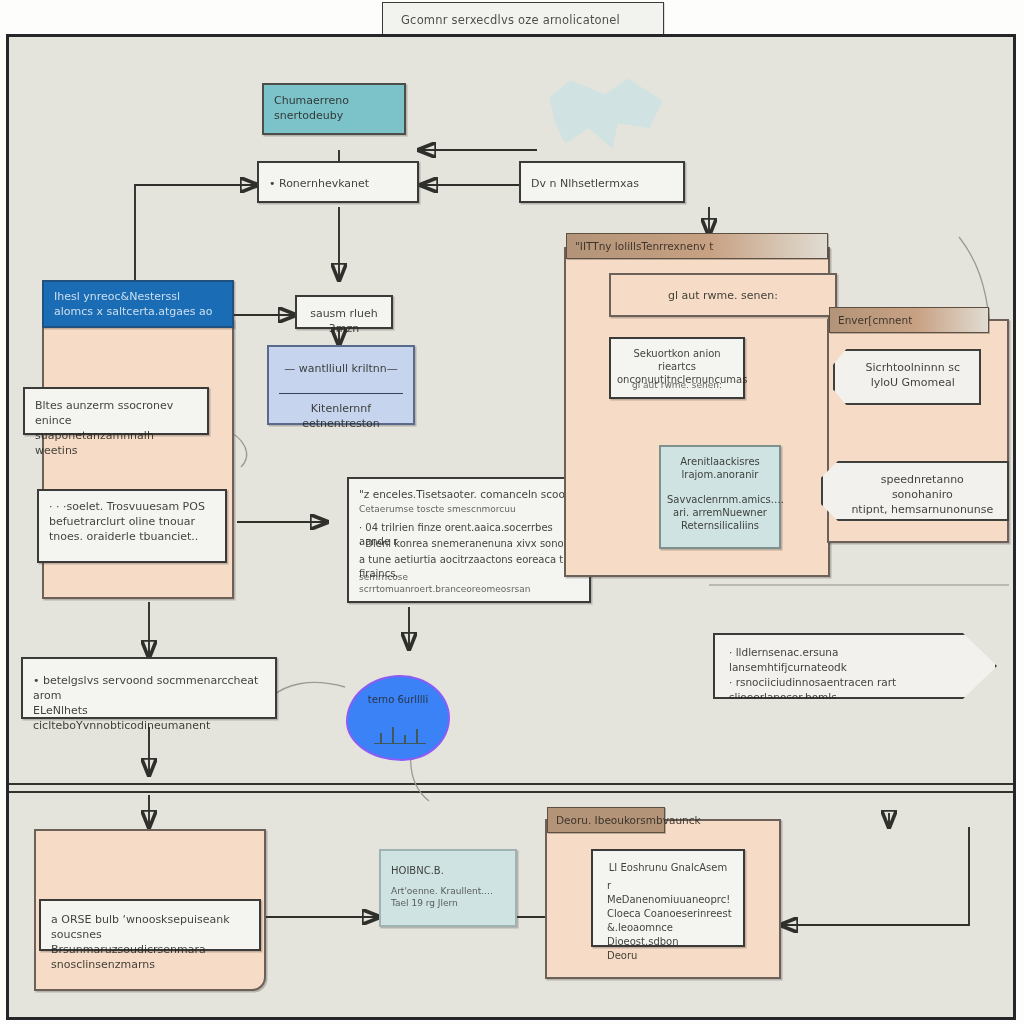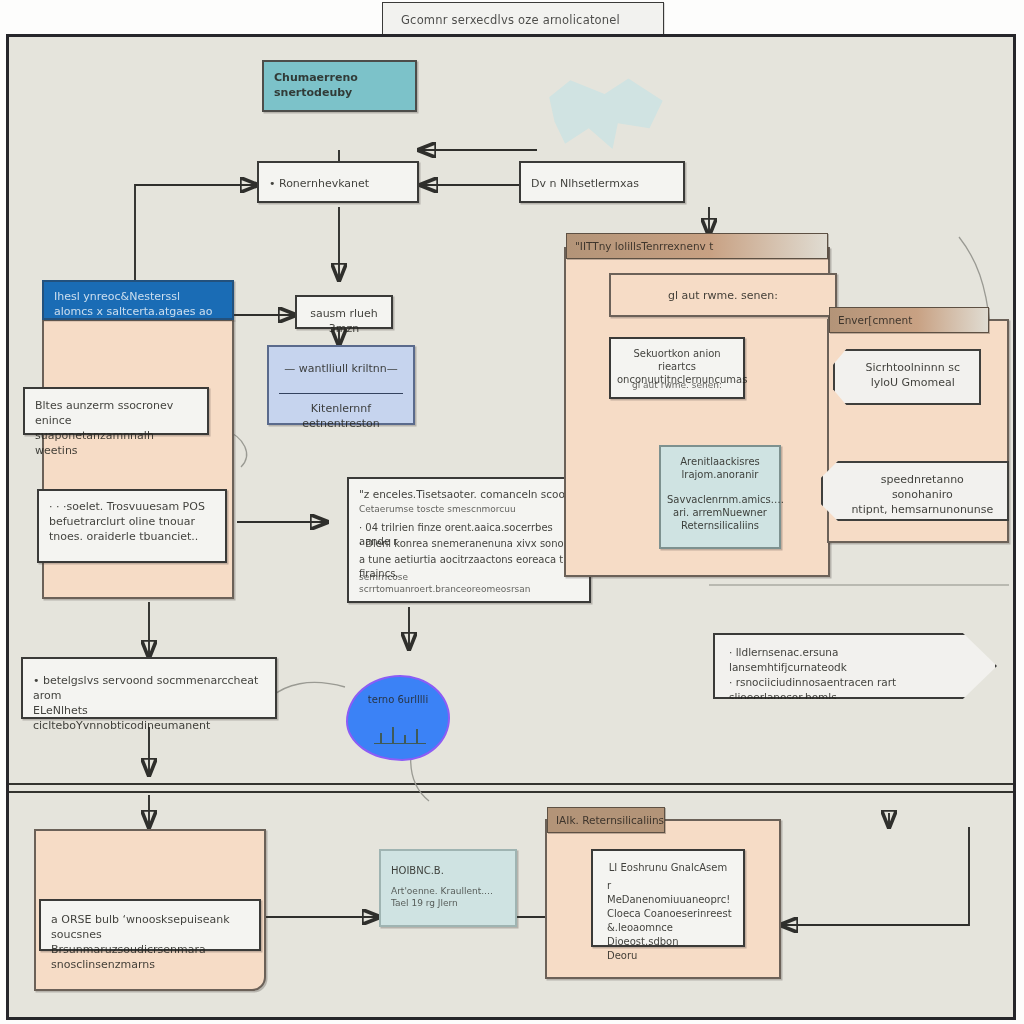--- a/index.html
+++ b/index.html
@@ -160,38 +160,38 @@
       <path class="sketch" d="M404 702 C 396 740 410 756 420 764"></path>
       <path class="sketch" d="M336 650 C 300 640 276 648 262 660"></path>
 
       <path class="sketch" d="M214 392 C 236 400 244 418 232 430"></path>
       <path class="sketch" d="M600 256 C 582 300 580 350 592 400"></path>
       <path class="sketch" d="M812 460 C 836 470 856 474 872 470"></path>
       <line class="thin" x1="700" y1="548" x2="1000" y2="548"></line>
       <line class="thin" x1="340" y1="442" x2="560" y2="442"></line>
     </svg>
 
-    <div class="node teal" style="left:253px;top:23px;width:155px;height:52px;font-weight:bold;">
+    <div class="node teal" style="left:253px;top:46px;width:144px;height:52px;">
       <div class="txt" style="white-space: pre-line;">Chumaerreno
 snertodeuby</div>
     </div>
 
     <div class="burst" style="left:527px;top:38px;width:128px;height:82px;"></div>
 
     <div class="node white" style="left:248px;top:124px;width:162px;height:42px;">
       <div class="txt" style="top:13px;">• Ronernhevkanet</div>
     </div>
 
     <div class="node white" style="left:510px;top:124px;width:166px;height:42px;">
       <div class="txt" style="top:13px;">Dv n    Nlhsetlermxas</div>
     </div>
 
     <div class="node peach" style="left:33px;top:282px;width:192px;height:280px;"></div>
 
-    <div class="node blue" style="left:33px;top:243px;width:192px;height:40px;">
+    <div class="node blue" style="left:33px;top:243px;width:192px;height:48px;">
       <div class="txt" style="top: 7px; white-space: pre-line;">Ihesl ynreoc&amp;Nesterssl
 alomcs x saltcerta.atgaes ao</div>
     </div>
 
     <div class="node white" style="left:286px;top:258px;width:98px;height:34px;">
       <div class="txt c" style="top:9px;">sausm rlueh 3mzn</div>
     </div>
 
     <div class="node white" style="left:14px;top:350px;width:186px;height:48px;">
       <div class="txt" style="top: 9px; white-space: pre-line;">Bltes aunzerm ssocronev enince
@@ -289,21 +289,21 @@
 
     <div class="node mint" style="left:370px;top:812px;width:138px;height:78px;border-color:#9fb4b2;">
       <div class="txt" style="top:12px;font-size:10px;">HOIBNC.B.</div>
       <div class="txt sub" style="top: 34px; white-space: pre-line;">Art'oenne. Kraullent.…
 Tael 19 rg Jlern</div>
     </div>
 
     <div class="node peach" style="left:536px;top:782px;width:236px;height:160px;"></div>
 
     <div class="tab" style="left:538px;top:770px;width:118px;">
-      <div class="t">IAIk. Reternsilicaliins</div>
+      <div class="t">Deoru. Ibeoukorsmbvaunck</div>
     </div>
 
     <div class="node white" style="left:582px;top:812px;width:154px;height:98px;">
       <div class="txt c" style="top:9px;font-size:10px;">LI Eoshrunu GnalcAsem</div>
       <div class="txt" style="top: 28px; font-size: 10px; line-height: 14px; left: 14px; white-space: pre-line;">r MeDanenomiuuaneoprc!
 Cloeca Coanoeserinreest
 &amp;.leoaomnce Dioeost.sdbon
 Deoru</div>
     </div>
 

